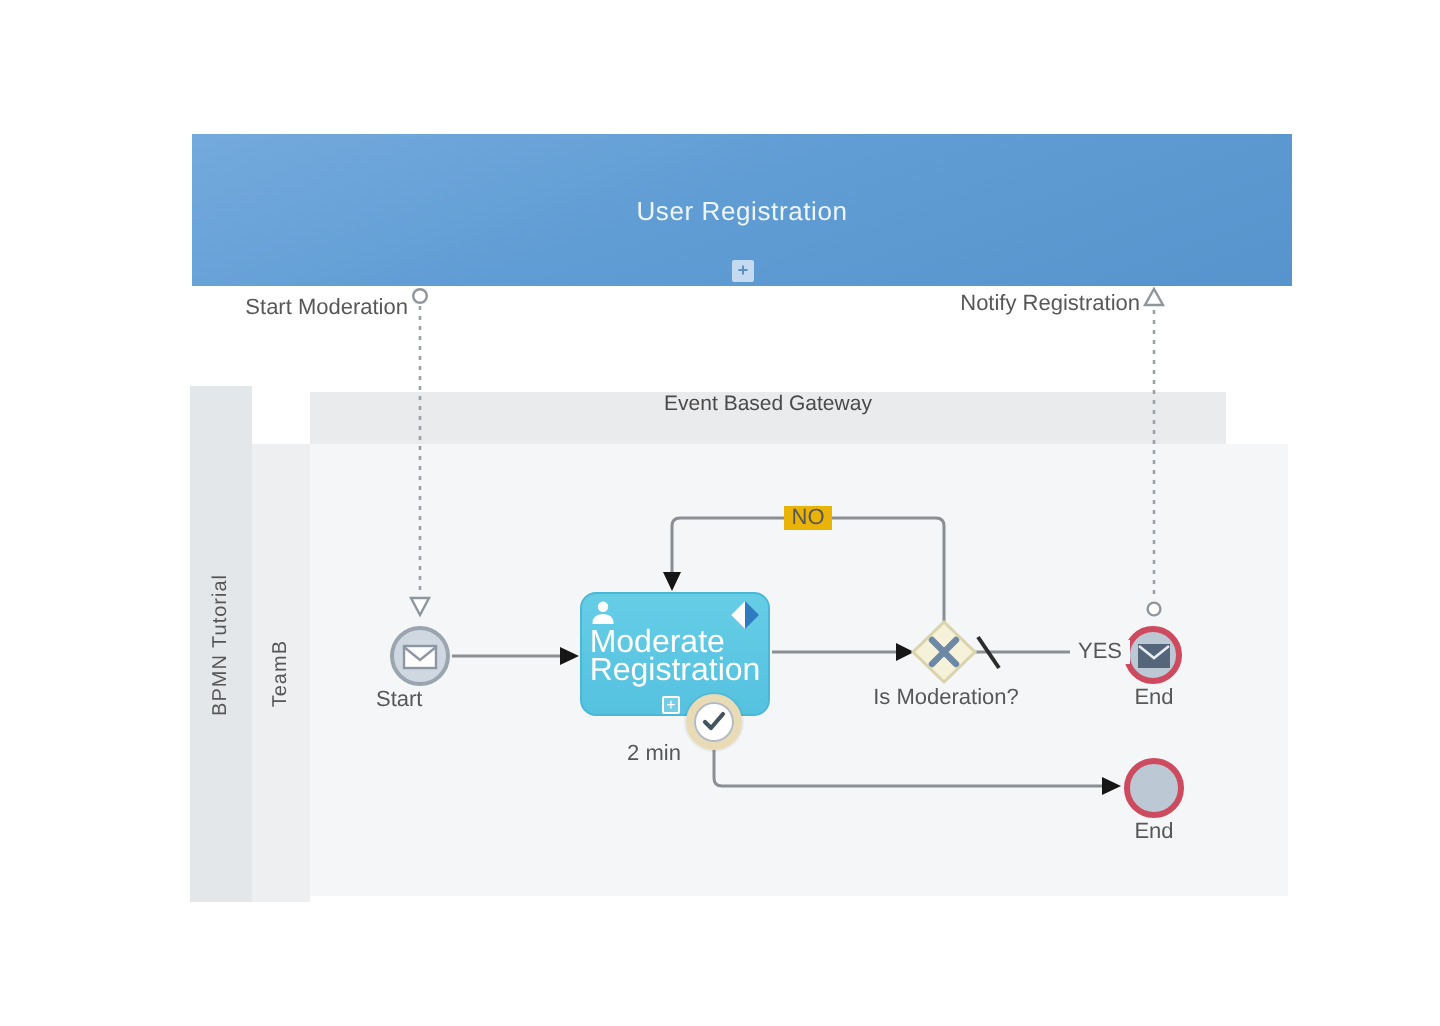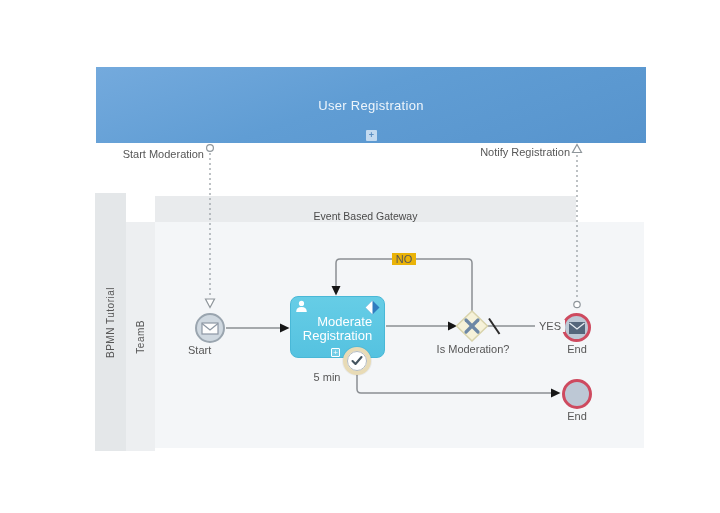--- a/index.html
+++ b/index.html
@@ -12,33 +12,33 @@
     background:linear-gradient(160deg,#74aadd 0%,#609dd4 45%,#5794cd 100%);
     display:flex;align-items:center;justify-content:center;}
   .pool-title{color:#eef5fb;font-size:13px;letter-spacing:.3px;}
   .hplus{left:366px;top:130px;width:11px;height:11px;z-index:3;background:#c3daf0;
     border-radius:1px;display:flex;align-items:center;justify-content:center;
     font-size:9px;line-height:9px;color:#5b8fc2;font-weight:bold;}
   .pool-strip{left:95px;top:193px;width:31px;height:258px;background:#e4e7e9;z-index:1;
     display:flex;align-items:center;justify-content:center;}
   .lane-strip{left:126px;top:222px;width:29px;height:229px;background:#edeff1;z-index:1;
     display:flex;align-items:center;justify-content:center;}
-  .band{left:155px;top:196px;width:421px;height:26px;background:#e9ebed;z-index:1;
-    display:flex;align-items:flex-end;justify-content:center;}
+  .band{left:155px;top:196px;width:458px;height:26px;background:#e9ebed;z-index:1;
+    display:flex;align-items:flex-start;justify-content:center;}
   .band-label{font-size:10.5px;color:#4a4a4a;}
   .lane-body{left:155px;top:222px;width:489px;height:226px;background:#f4f6f8;z-index:0;}
   .vtext{writing-mode:vertical-rl;transform:rotate(180deg);font-size:10px;color:#565656;letter-spacing:.5px;}
 
   
   .start-event{left:195px;top:313px;width:30px;height:30px;border-radius:50%;z-index:3;
     background:#cfd8e0;border:2px solid #9aa5af;display:flex;align-items:center;justify-content:center;}
   .task{left:290px;top:296px;width:95px;height:62px;border-radius:8px;z-index:3;
     background:linear-gradient(180deg,#66cde6 0%,#55c2e0 100%);border:1px solid #49b8d7;
     display:flex;align-items:center;justify-content:center;}
-  .task-text{color:#ffffff;font-size:13px;line-height:14px;text-align:right;margin-top:4px;}
+  .task-text{color:#ffffff;font-size:16px;line-height:14px;text-align:left;margin-top:4px;}
   .tplus{left:331px;top:348px;width:9px;height:9px;z-index:6;background:rgba(255,255,255,.18);
     border:1px solid #fff;border-radius:1px;display:flex;align-items:center;justify-content:center;
     font-size:8px;line-height:7px;color:#fff;}
   .timer{left:343px;top:347px;width:28px;height:28px;border-radius:50%;z-index:6;
     background:#fff;border:4px solid #e8dbb6;box-shadow:0 0 0 1px rgba(0,0,0,.05);}
   .timer-inner{position:absolute;inset:0;border:1px solid #b3bac0;border-radius:50%;
     display:flex;align-items:center;justify-content:center;}
   .gw-diamond{z-index:4;}
   .end-event{border-radius:50%;z-index:3;background:#bdc8d5;border:3px solid #ce4a5f;
     display:flex;align-items:center;justify-content:center;}
@@ -168,20 +168,20 @@
     <svg width="16" height="12" viewBox="0 0 16 12">
       <rect x="0.5" y="0.5" width="15" height="11" fill="#55667b" stroke="#55667b"></rect>
       <path d="M0.5,1 L8,7 L15.5,1" fill="none" stroke="#e8edf3" stroke-width="1.3"></path>
     </svg>
   </div>
   <div id="end2" class="abs end-event"></div>
 
   <div class="abs lbl msg1-label">Start Moderation</div>
   <div class="abs lbl msg2-label">Notify Registration</div>
   <div class="abs lbl start-label">Start</div>
-  <div class="abs lbl timer-label">5 min</div>
+  <div class="abs lbl timer-label">2 min</div>
   <div class="abs lbl gw-label">Is Moderation?</div>
   <div class="abs lbl end1-label">End</div>
   <div class="abs lbl end2-label">End</div>
   <div class="abs lbl no-label">NO</div>
   <div class="abs lbl yes-label">YES</div>
 
 </div>
 
 </body></html>

